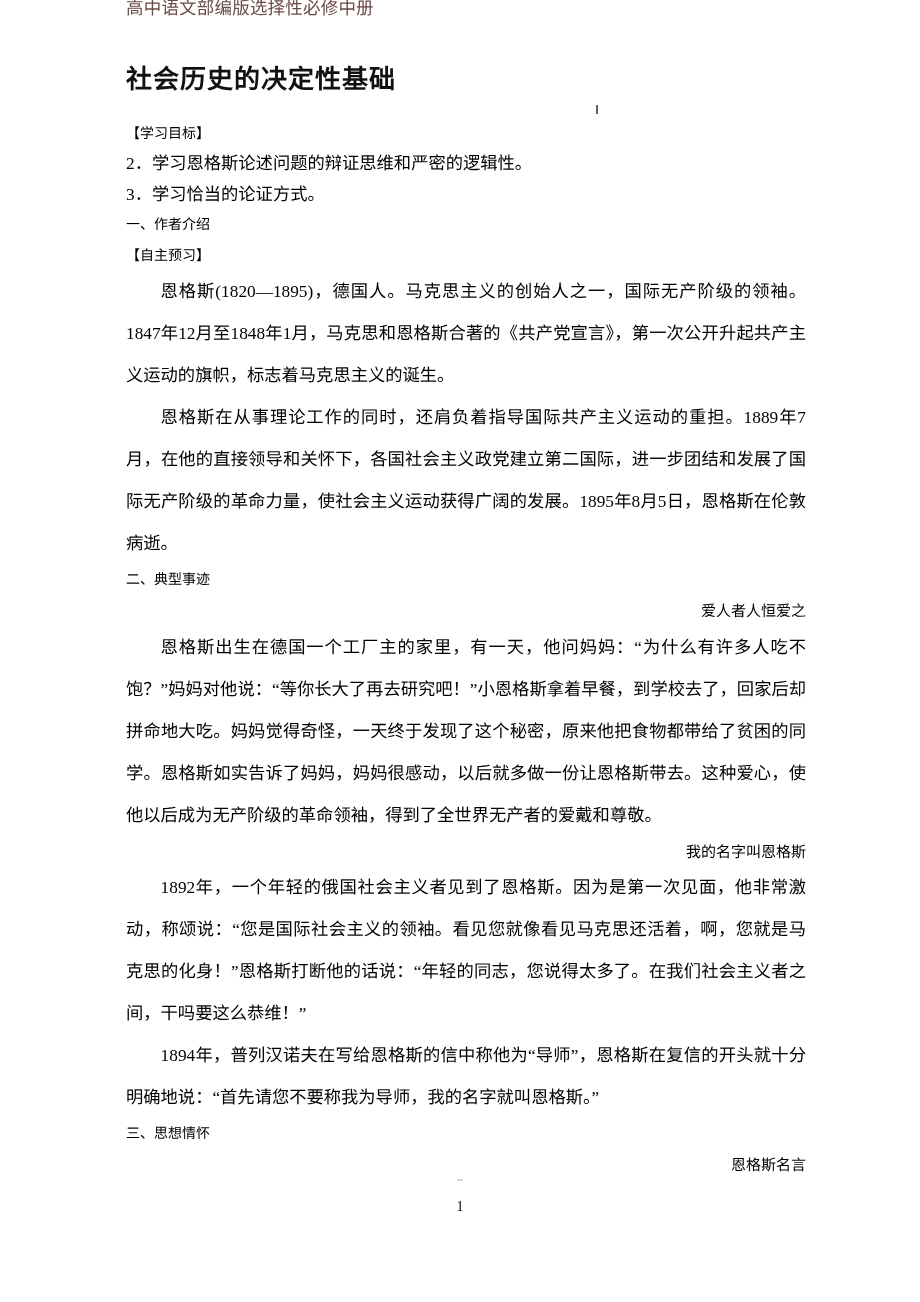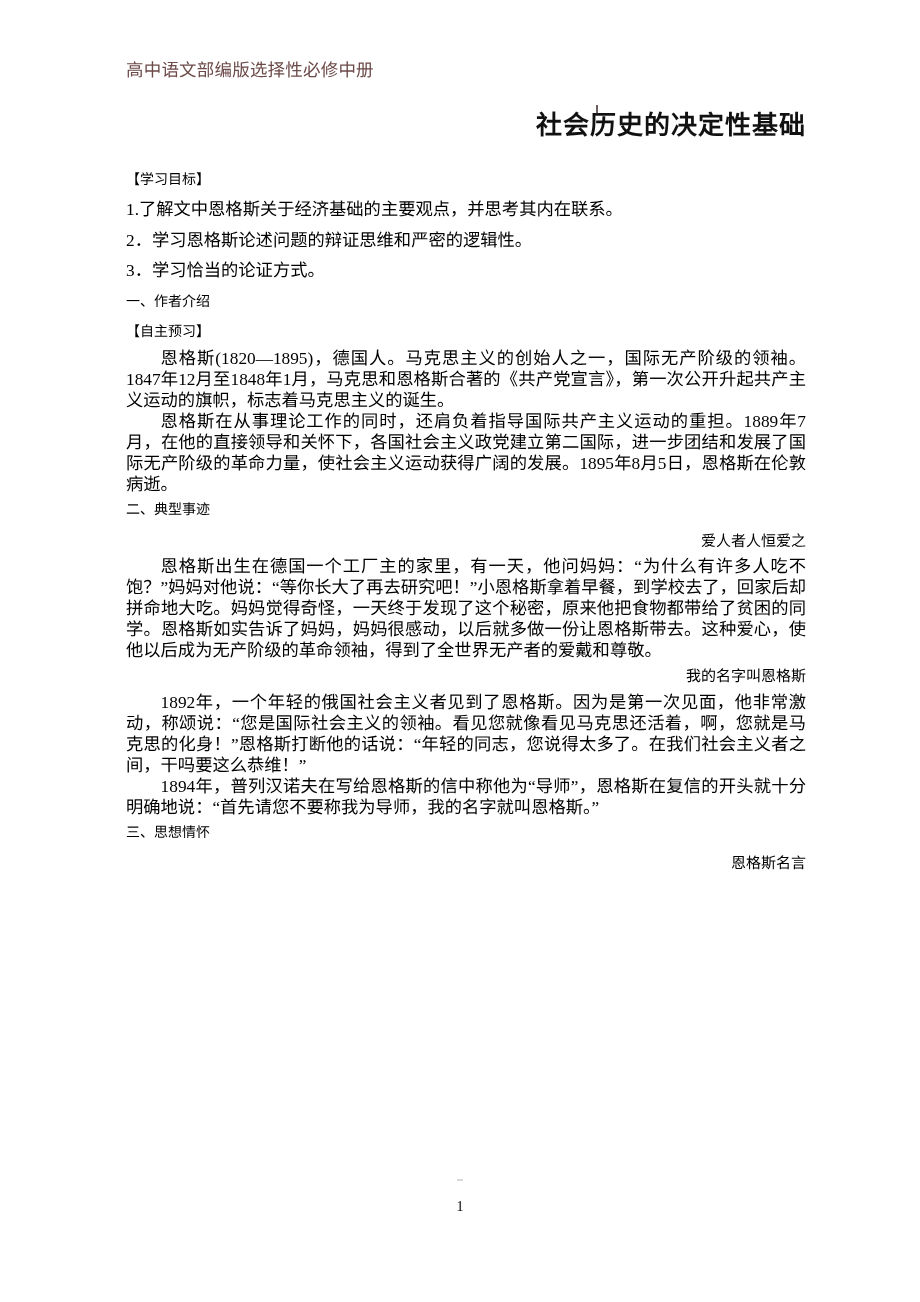--- a/index.html
+++ b/index.html
@@ -26,53 +26,52 @@
     left: 126px;
     top: 0;
     width: 680px;
   }
 
   
   .course-line {
     color: #6b4a48;
     font-size: 17.5px;
     line-height: 1;
-    padding-top: 62px;
     letter-spacing: 0.2px;
     white-space: nowrap;
   }
 
   
   .doc-title {
-    text-align: right;
+    text-align: left;
     font-family: "DejaVu Sans", "Liberation Sans", sans-serif;
     font-weight: bold;
     font-size: 26px;
     line-height: 1;
-    margin-top: 32px;
+    margin-top: 48px;
     letter-spacing: 1px;
     color: #111111;
   }
   .title-mark {
     position: absolute;
     left: 596px;
     top: 105px;
     width: 2px;
     height: 9px;
     background: #3a2a28;
     opacity: 0.75;
   }
   .lead {            
     font-size: 14px;
     line-height: 30.6px;
     white-space: nowrap;
   }
   .para {
     font-size: 17.3px;
-    line-height: 21px;
+    line-height: 42px;
     text-align: justify;
     text-justify: inter-ideograph;
     text-indent: 2em;
   }
   .subtitle {
     font-size: 15px;
     line-height: 30.6px;
     text-align: right;
   }
   .numbered {
@@ -110,21 +109,20 @@
 <div class="page">
 
   <div class="content">
 
     <div class="course-line">高中语文部编版选择性必修中册</div>
 
     <div class="doc-title">社会历史的决定性基础</div>
 
     <div class="lead objectives-head">【学习目标】</div>
 
-    <div class="numbered">1.了解文中恩格斯关于经济基础的主要观点，并思考其内在联系。</div>
     <div class="numbered">2．学习恩格斯论述问题的辩证思维和严密的逻辑性。</div>
     <div class="numbered">3．学习恰当的论证方式。</div>
 
     <div class="lead">一、作者介绍</div>
 
     <div class="lead">【自主预习】</div>
 
     <div class="para">恩格斯(1820—1895)，德国人。马克思主义的创始人之一，国际无产阶级的领袖。1847年12月至1848年1月，马克思和恩格斯合著的《共产党宣言》，第一次公开升起共产主义运动的旗帜，标志着马克思主义的诞生。</div>
 
     <div class="para">恩格斯在从事理论工作的同时，还肩负着指导国际共产主义运动的重担。1889年7月，在他的直接领导和关怀下，各国社会主义政党建立第二国际，进一步团结和发展了国际无产阶级的革命力量，使社会主义运动获得广阔的发展。1895年8月5日，恩格斯在伦敦病逝。</div>

